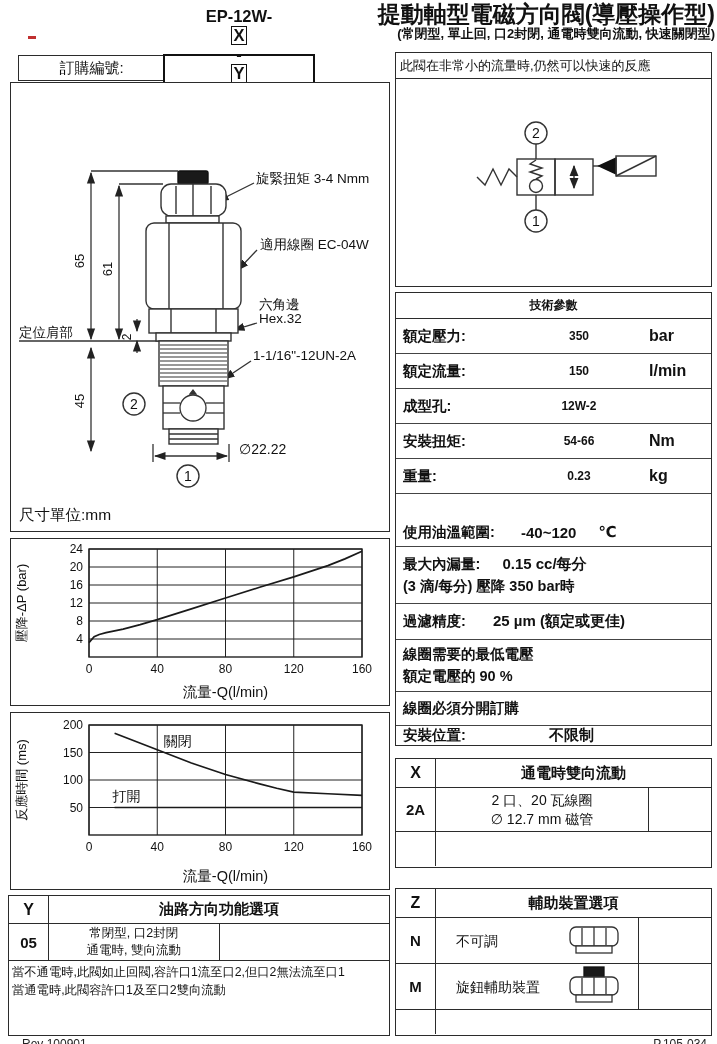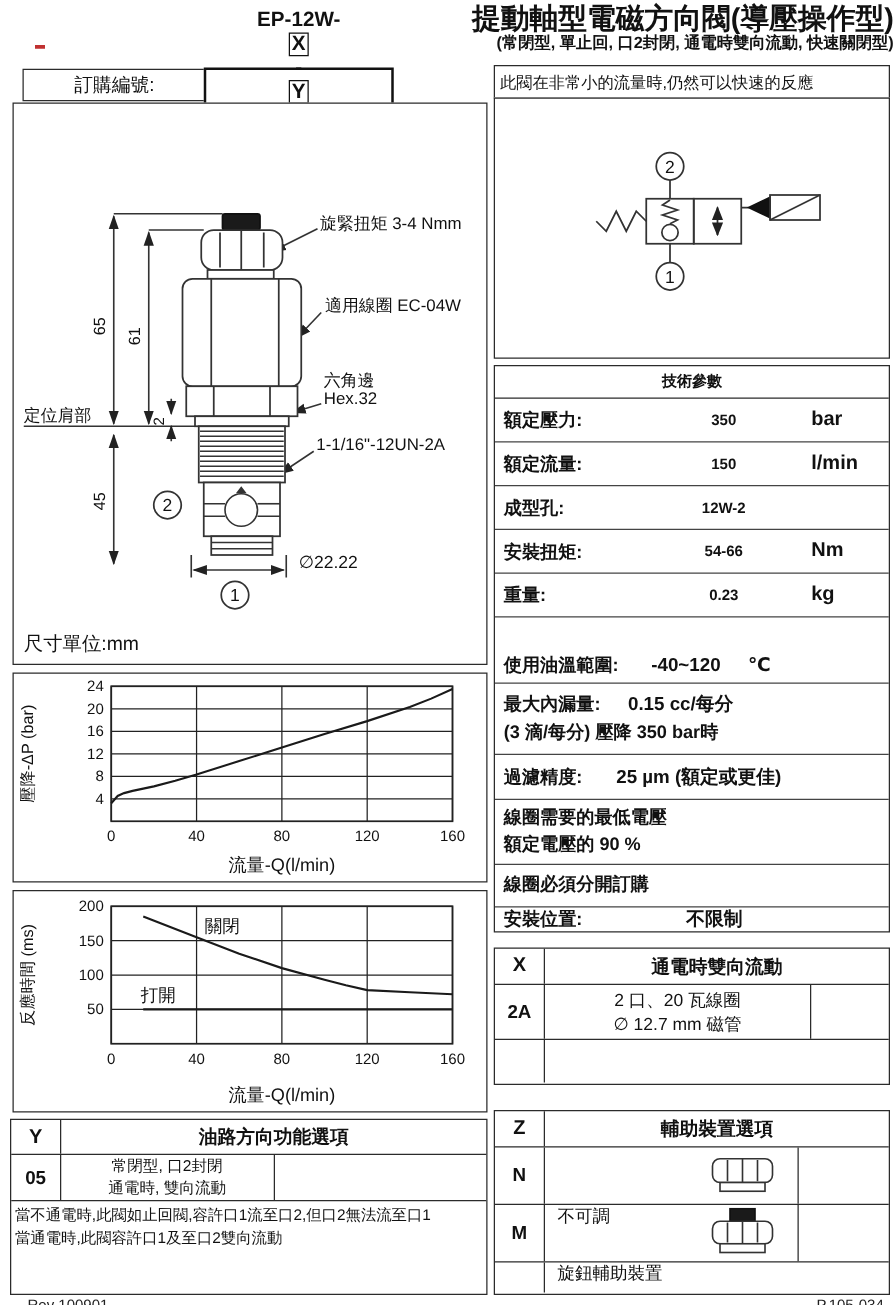--- a/index.html
+++ b/index.html
@@ -30,21 +30,21 @@
   
   .opt-head{display:flex;border-bottom:1.6px solid #2b2b2b;align-items:stretch;}
   .opt-code{width:40px;display:flex;align-items:center;justify-content:center;font-weight:bold;
             font-size:16px;border-right:1.6px solid #2b2b2b;box-sizing:border-box;}
   .opt-title{flex:1;display:flex;align-items:center;justify-content:center;font-weight:bold;font-size:15px;}
   .opt-row{display:flex;align-items:stretch;border-bottom:1.2px solid #2b2b2b;box-sizing:border-box;}
   .opt-mid{flex:1;display:flex;flex-direction:column;align-items:center;justify-content:center;
            font-size:12.5px;line-height:1.35;border-right:1.2px solid #2b2b2b;position:relative;}
   .opt-right{width:72px;}
   .note-lines{font-size:12.3px;line-height:1.5;padding:2px 3px;}
-  .zlabel{position:absolute;left:10px;top:50%;transform:translateY(-50%);font-size:14px;margin-top:32px;}
+  .zlabel{position:absolute;left:20px;top:50%;transform:translateY(-50%);font-size:14px;}
   svg text{font-family:"Liberation Sans","DejaVu Sans",sans-serif;fill:#111;}
   .footer{position:absolute;bottom:-7px;font-size:12px;color:#222;}
 </style>
 </head>
 <body>
 
 <div id="page">
 
   <div class="redmark"></div>
   <div class="abs title" style="right:2px;top:-1px;">提動軸型電磁方向閥(導壓操作型)</div>

